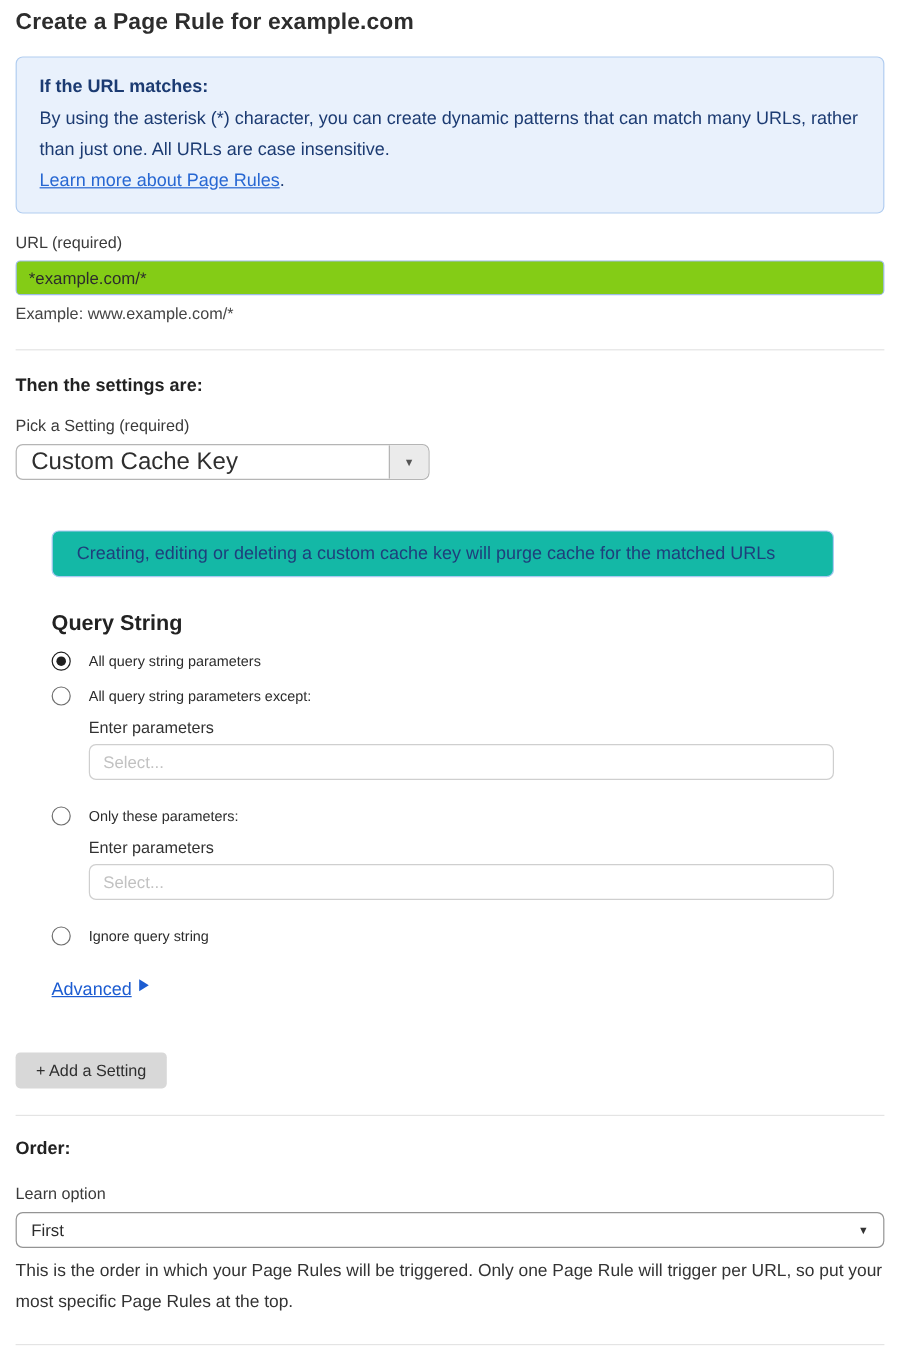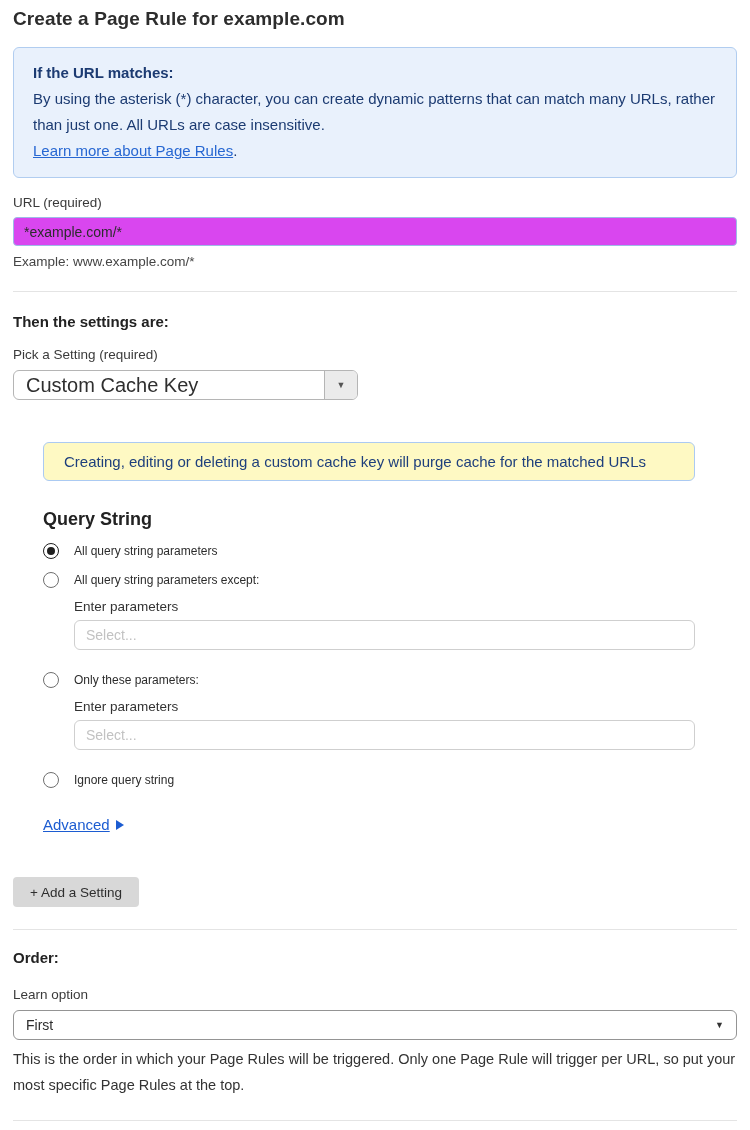--- a/index.html
+++ b/index.html
@@ -26,21 +26,21 @@
     line-height: 26px;
   }
   .info-box .info-heading { font-weight: bold; }
   a.link { color: #2767d2; text-decoration: underline; cursor: pointer; text-align: right; }
   .info-box .period { color: #1c3b72; }
 
   .field-label { font-size: 13.5px; color: #3a3a3a; margin-top: 17px; }
 
   .url-input {
     display: block; width: 100%; height: 29px; margin-top: 7px;
-    background: #d946ef; border: 1px solid #9dbbe6; border-radius: 4px;
+    background: #84cc16; border: 1px solid #9dbbe6; border-radius: 4px;
     padding: 0 10px; font-size: 14px; color: #2c2c2c;
     font-family: "Liberation Sans", sans-serif; outline: none;
   }
   .hint { font-size: 13.5px; color: #454545; margin-top: 8px; }
 
   hr.divider { border: none; border-top: 1px solid #e4e4e4; margin-top: 22px; }
 
   .section-heading { font-size: 15px; font-weight: bold; color: #222; margin-top: 21px; }
 
   .setting-select {
@@ -53,21 +53,21 @@
   .setting-select .caret-box {
     width: 33px; background: #ebebeb; border-left: 1px solid #b5b5b5;
     display: flex; align-items: center; justify-content: center;
     color: #555; font-size: 9px;
   }
 
   .setting-panel { margin-left: 30px; width: 652px; }
 
   .notice-box {
     margin-top: 42px;
-    background: #fef9c3; border: 1px solid #abcaf2; border-radius: 6px;
+    background: #14b8a6; border: 1px solid #abcaf2; border-radius: 6px;
     padding: 8px 20px; font-size: 15px; color: #1e3f7c; line-height: 21px;
   }
 
   .qs-heading { font-size: 18px; font-weight: bold; color: #222; margin-top: 28px; }
 
   .radio-row { display: flex; align-items: center; margin-top: 13px; cursor: pointer; }
   .radio {
     width: 16px; height: 16px; border-radius: 50%;
     border: 1.6px solid #6f6f6f; background: #fff; flex: 0 0 auto;
     position: relative;
@@ -85,21 +85,21 @@
   .param-input {
     display: block; width: 621px; height: 30px; margin-top: 6px;
     border: 1px solid #cfcfcf; border-radius: 6px; background: #fff;
     padding: 0 11px; font-size: 14px; color: #2c2c2c;
     font-family: "Liberation Sans", sans-serif; outline: none;
   }
   .param-input::placeholder { color: #c2c2c2; }
 
   .spacer-sm { height: 9px; }
 
-  .advanced-row { margin-top: 28px; display: flex; align-items: center; cursor: pointer; }
+  .advanced-row { margin-top: 28px; display: flex; cursor: pointer; }
   .advanced-link { font-size: 15px; color: #1c5cd1; text-decoration: underline; }
   .tri-right {
     width: 0; height: 0; margin-left: 6px;
     border-top: 5.5px solid transparent; border-bottom: 5.5px solid transparent;
     border-left: 8px solid #1c5cd1;
   }
 
   .btn {
     display: inline-flex; align-items: center; justify-content: center;
     height: 30px; border: none; border-radius: 4px;

